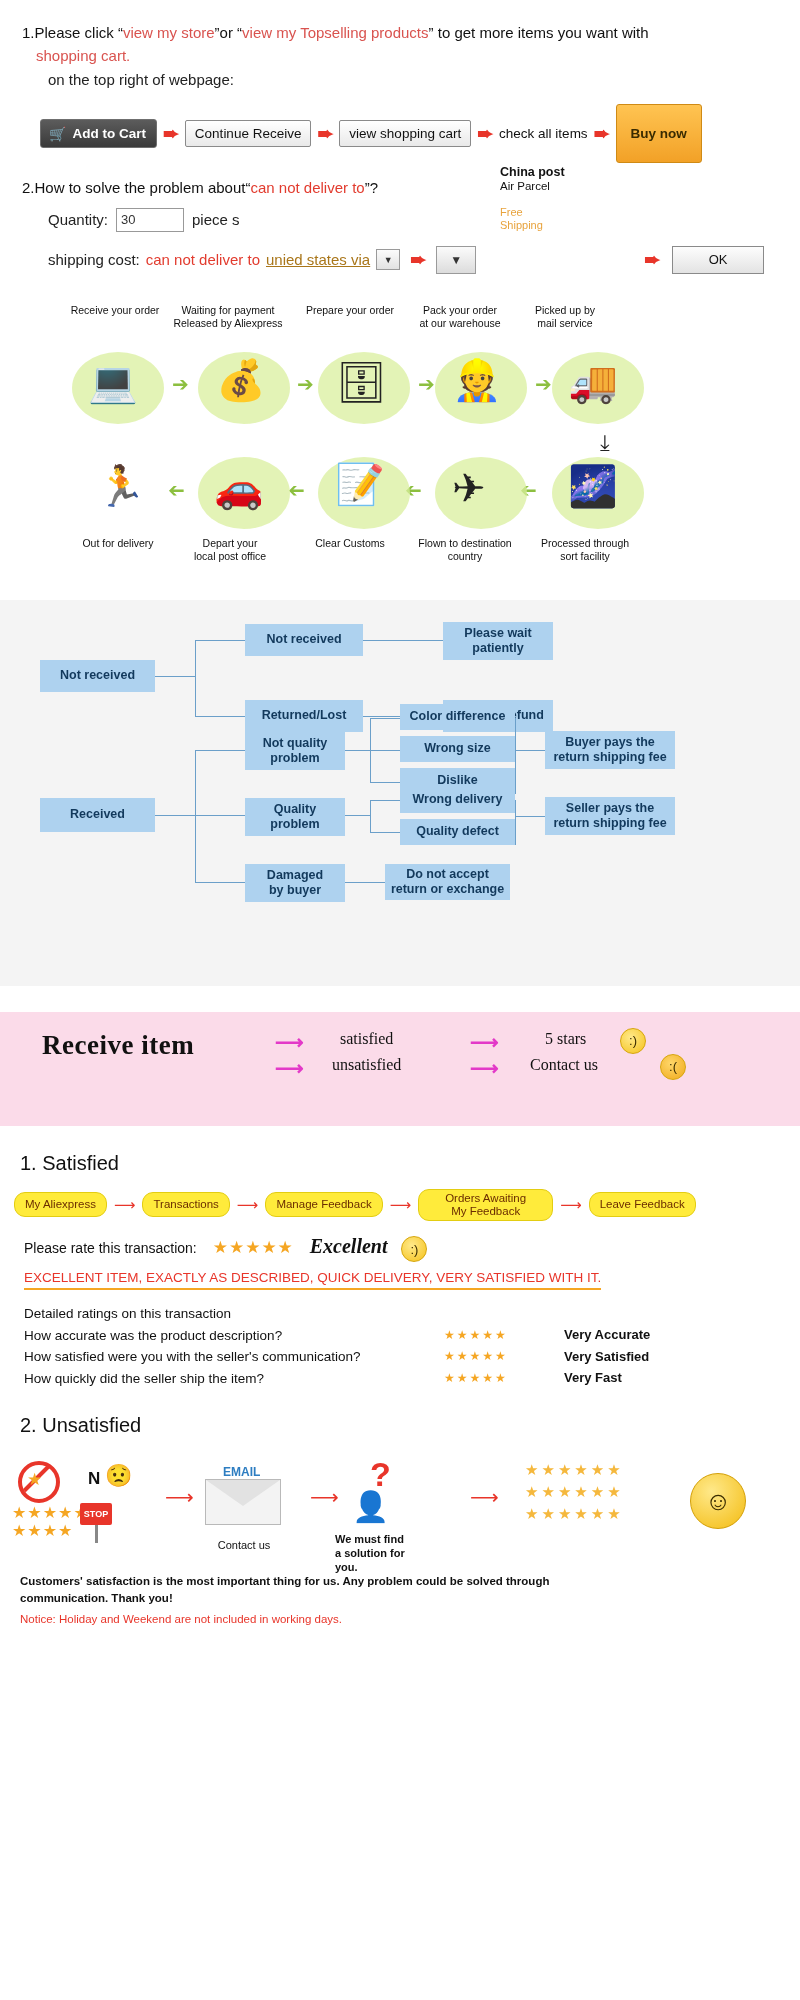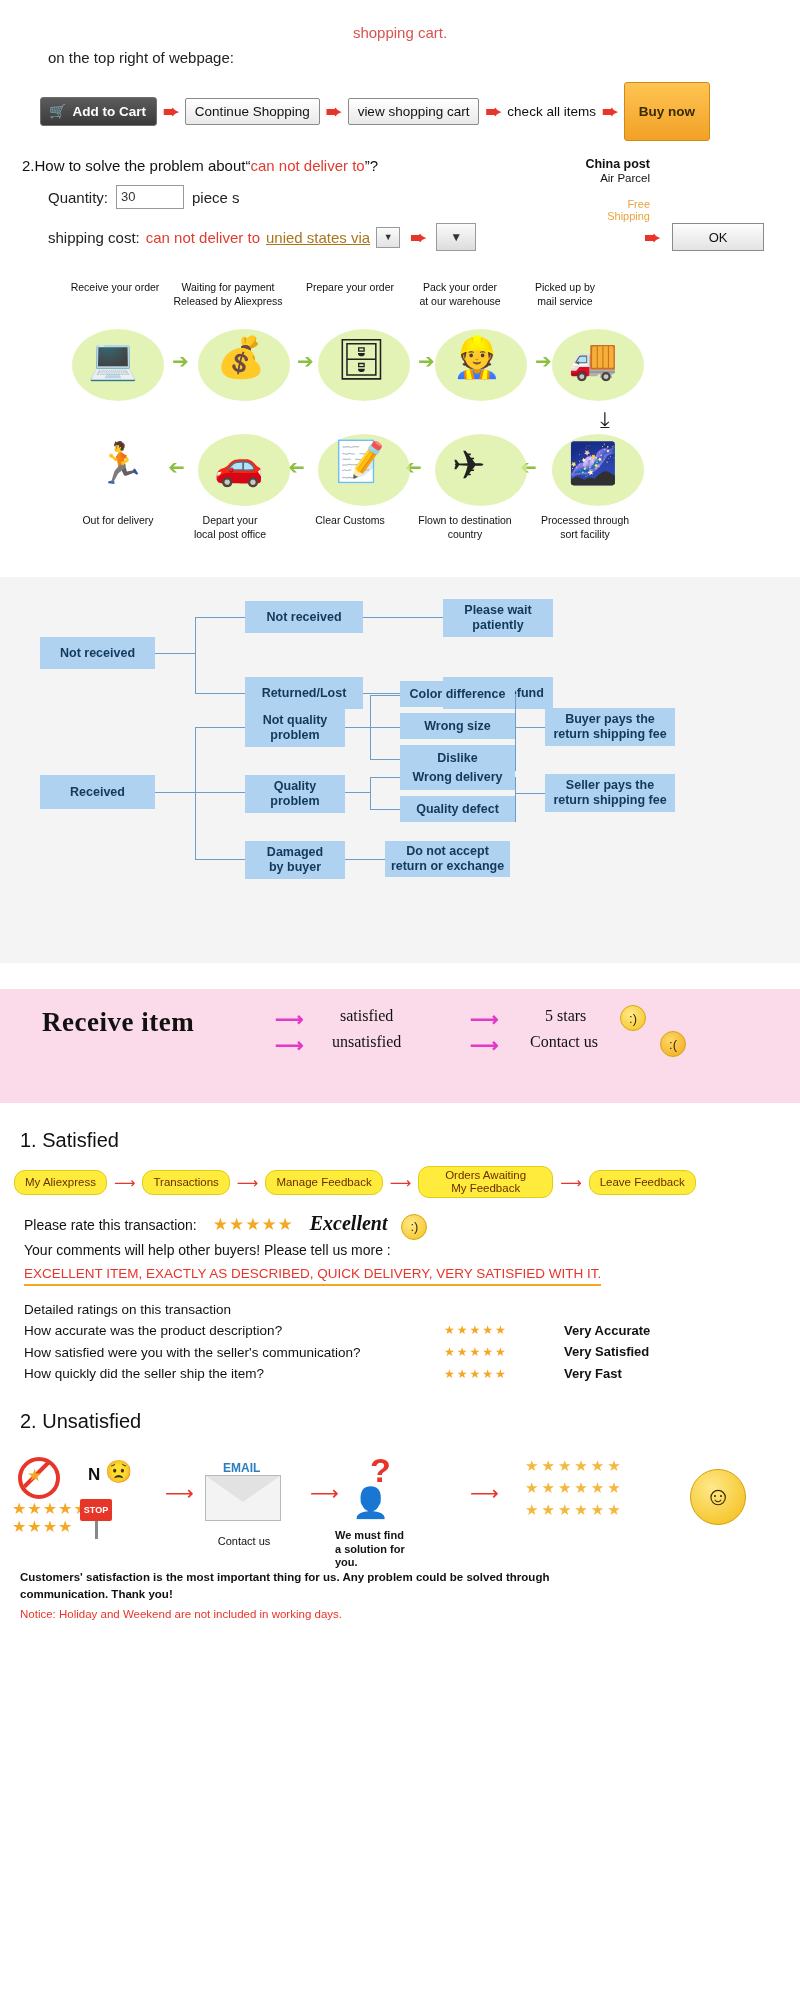--- a/index.html
+++ b/index.html
@@ -54,21 +54,21 @@
   .ddl-big{
     border:1px solid #9a9a9a;background:linear-gradient(#fbfbfb,#dcdcdc);
     width:38px;height:26px;display:inline-flex;align-items:center;justify-content:center;
     font-size:12px;color:#333;
   }
   .okbtn{
     border:1px solid #8a8a8a;background:linear-gradient(#fdfdfd,#e3e3e3);
     width:90px;height:26px;display:inline-flex;align-items:center;justify-content:center;
     font-size:13px;color:#111;
   }
-  .china-post{position:absolute;right:150px;top:16px;text-align:right;width:150px;}
+  .china-post{position:absolute;right:150px;top:2px;text-align:left;width:150px;}
   .cp-t1{font-size:12.5px;font-weight:bold;color:#111;}
   .cp-t2{font-size:11.5px;color:#111;margin-top:1px;}
   .cp-free{font-size:11px;color:#e8a33d;margin-top:14px;line-height:1.15;}
 
   
   .sec3{padding:16px 22px 0 22px;font-size:15px;}
 
   
   .proc{position:relative;margin-top:18px;height:290px;}
   .proc .cap{position:absolute;font-size:10.5px;color:#111;text-align:center;line-height:1.3;}
@@ -140,32 +140,35 @@
 
   .footnote{margin:6px 20px 0 20px;font-size:11.5px;color:#111;font-weight:bold;line-height:1.45;}
   .footnote2{margin:6px 20px 20px 20px;font-size:11.5px;color:#e8352a;}
 </style>
 </head>
 <body>
 
 <div class="page">
 
   <div class="sec1">
-    <div class="line" style="text-align:center;">
+    <div class="line">
+      <span>1.</span><span>Please click “</span><span class="quote">view my store</span><span>”or “</span><span class="quote">view my Topselling products</span><span>” to get more items you want with</span>
+    </div>
+    <div class="line" style="margin-left:14px;">
       <span class="quote">shopping cart.</span>
     </div>
     <div class="sub">on the top right of webpage:</div>
 
     <div class="flowrow">
       <div class="btn-cart">
         <span class="cart-ico">🛒</span>
         <span>Add to Cart</span>
       </div>
       <span class="arrow-r">➨</span>
-      <div class="btn">Continue Shopping</div>
+      <div class="btn">Continue Receive</div>
       <span class="arrow-r">➨</span>
       <div class="btn">view shopping cart</div>
       <span class="arrow-r">➨</span>
       <div class="plaintext">check all items</div>
       <span class="arrow-r">➨</span>
       <div class="btn-buy">Buy now</div>
     </div>
   </div>
 
   <div class="sec2">
@@ -355,21 +358,20 @@
       <span class="yar">⟶</span>
       <div class="ybtn">Leave Feedback</div>
     </div>
 
     <div class="rate">
       <span>Please rate this transaction:</span>
       <span class="stars-org" style="margin-left:12px;">★★★★★</span>
       <span class="excellent" style="margin-left:12px;">Excellent</span>
       <span class="smiley" style="position:relative;display:inline-flex;vertical-align:middle;margin-left:10px;">:)</span>
     </div>
-    <div class="rate" style="margin-top:2px;">Your comments will help other buyers! Please tell us more :</div>
     <div class="comment-red">EXCELLENT ITEM, EXACTLY AS DESCRIBED, QUICK DELIVERY, VERY SATISFIED WITH IT.</div>
 
     <div class="detail">
       <div>Detailed ratings on this transaction</div>
       <div class="detail-grid" style="margin-top:2px;">
         <div>How accurate was the product description?</div>
         <div class="ds">★★★★★</div>
         <div class="dl">Very Accurate</div>
 
         <div>How satisfied were you with the seller's communication?</div>

